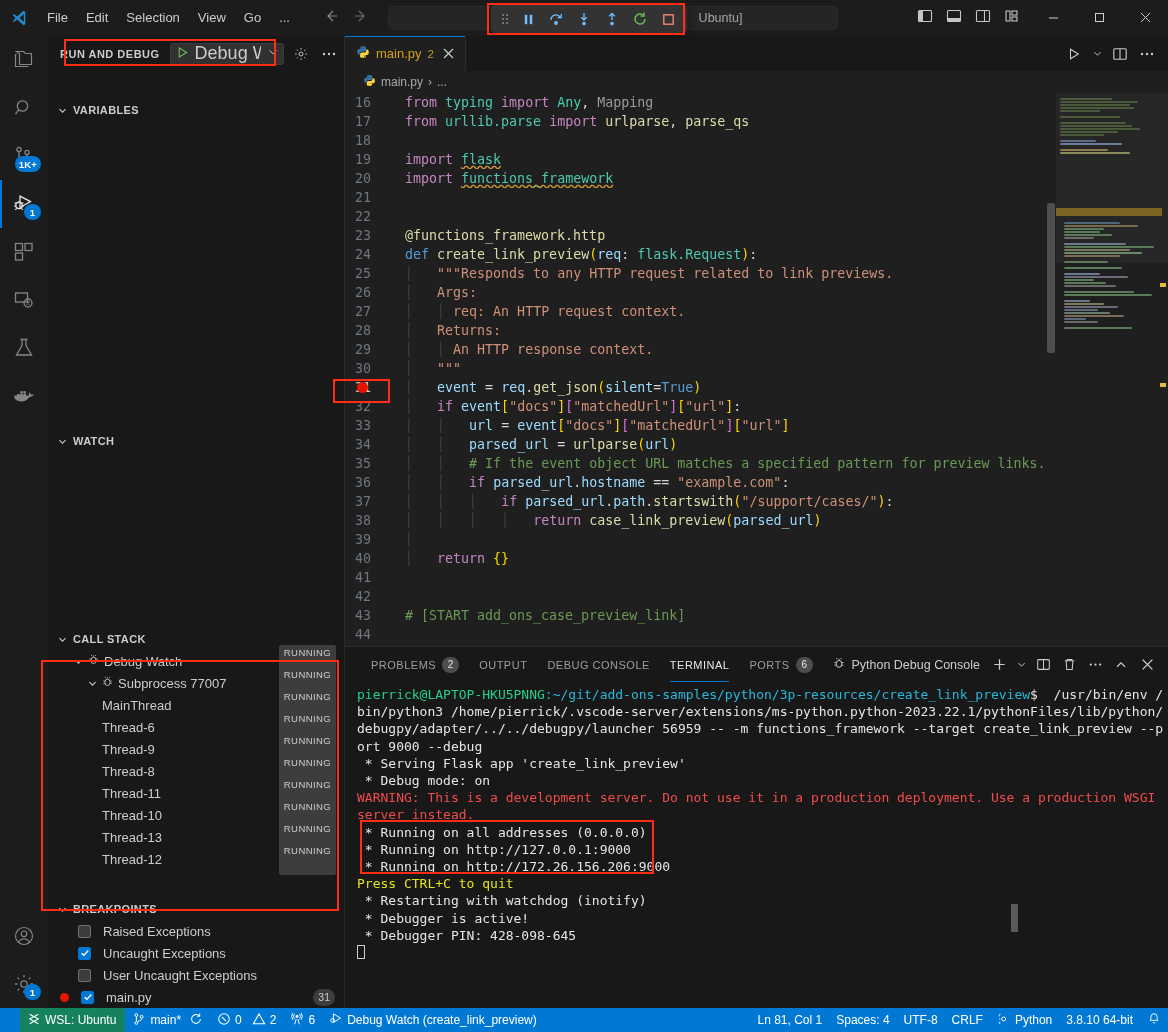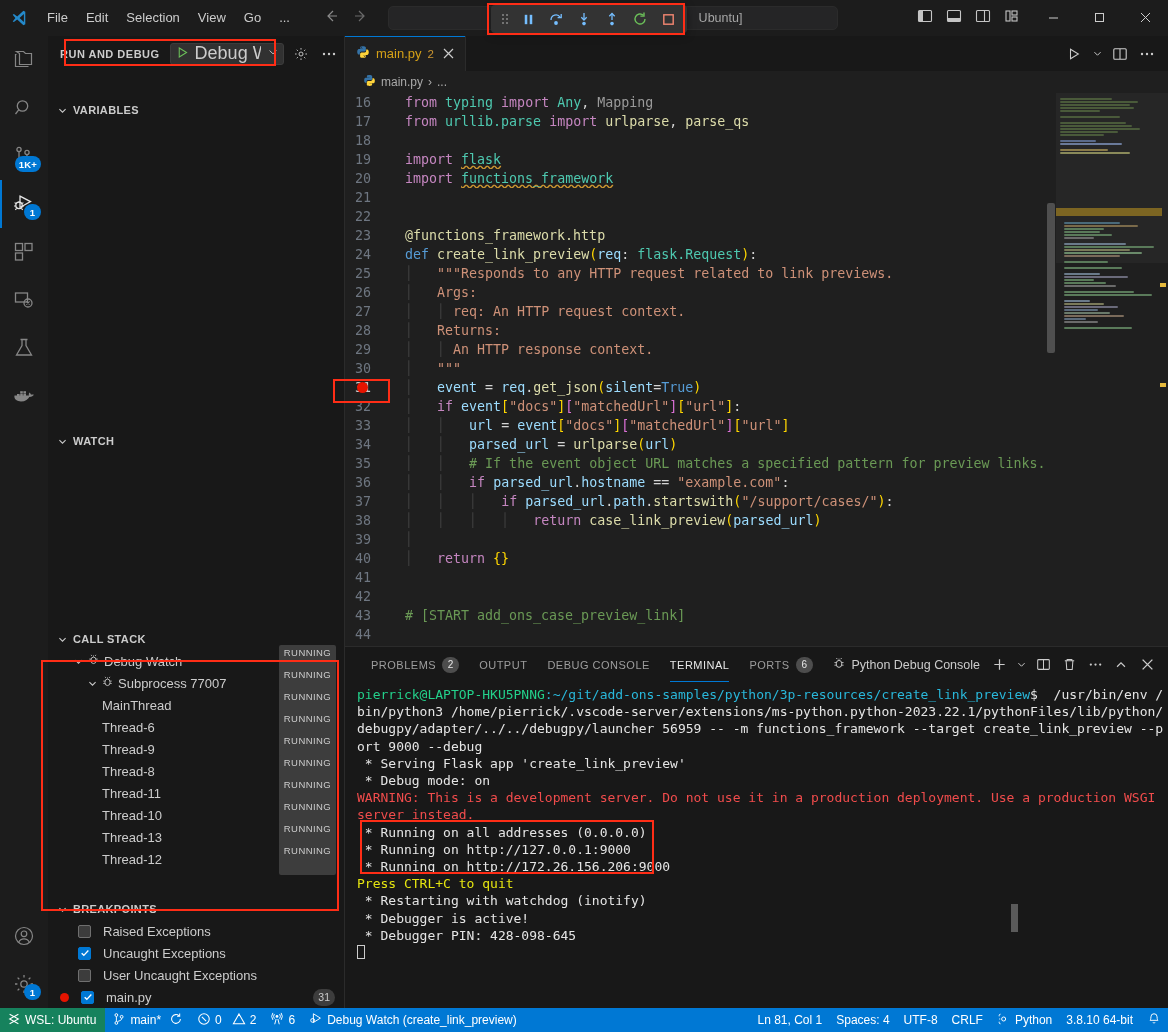--- a/index.html
+++ b/index.html
@@ -209,21 +209,21 @@
   .tm-white { color: #e5e5e5; }
   .tm-cursor { display: inline-block; width: 8px; height: 14px; border: 1px solid #cccccc; vertical-align: -2px; }
   .term-scrollthumb { position: absolute; right: 150px; top: 222px; width: 7px; height: 28px; background: #5a5a5a; }
 
   
   .statusbar {
     height: 24px; background: #0078d4; display: flex; align-items: center; flex: none;
     font-size: 12px; color: #ffffff;
   }
   .sb-item { display: flex; align-items: center; gap: 4px; padding: 0 7px; height: 100%; cursor: pointer; white-space: nowrap; }
-  .sb-remote { background: #16825d; padding: 0 9px 0 7px; }
+  .sb-remote { background: #16825d; padding: 0 9px 0 7px; margin-left: 20px; }
   .sb-right { margin-left: auto; display: flex; align-items: center; }
 </style>
 </head>
 <body>
 
 <div class="app">
 
   <div class="titlebar">
     <div class="vscode-logo">
       <svg width="18" height="18" viewBox="0 0 24 24">

